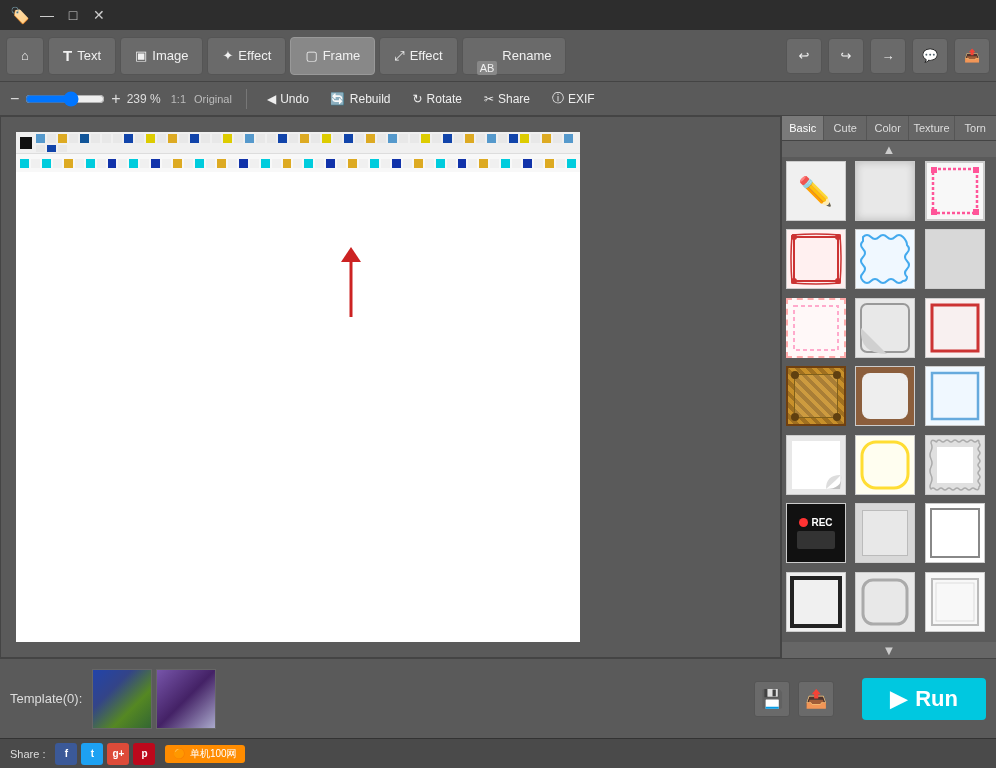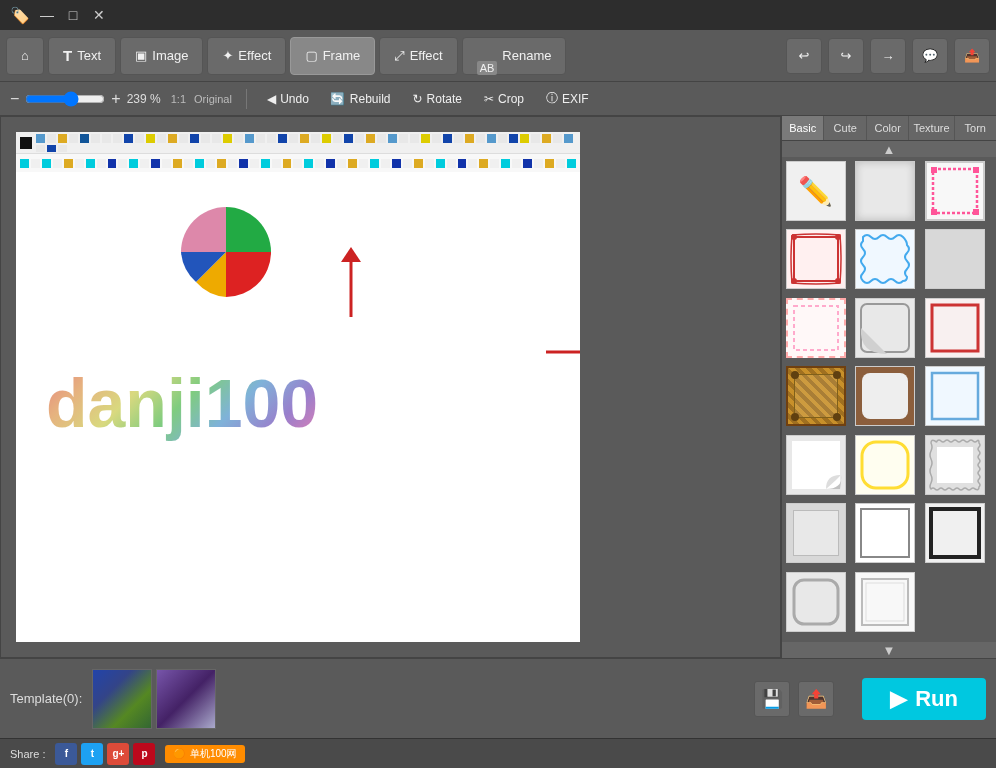--- a/index.html
+++ b/index.html
@@ -319,21 +319,21 @@
   <div class="action-btn">
     <span>🔄</span>
     <span>Rebuild</span>
   </div>
   <div class="action-btn">
     <span>↻</span>
     <span>Rotate</span>
   </div>
   <div class="action-btn">
     <span>✂</span>
-    <span>Crop</span>
+    <span>Share</span>
   </div>
   <div class="action-btn">
     <span>ⓘ</span>
     <span>EXIF</span>
   </div>
 </div>
 
 <div id="main-area">
 
   <div id="canvas-area">
@@ -445,46 +445,20 @@
         <span style="display:inline-block;width:9px;height:9px;background:#f0f0f0;"></span>
         <span style="display:inline-block;width:9px;height:9px;background:#00ccdd;"></span>
         <span style="display:inline-block;width:9px;height:9px;background:#f0f0f0;"></span>
         <span style="display:inline-block;width:9px;height:9px;background:#1133aa;"></span>
         <span style="display:inline-block;width:9px;height:9px;background:#f0f0f0;"></span>
         <span style="display:inline-block;width:9px;height:9px;background:#ddaa22;"></span>
         <span style="display:inline-block;width:9px;height:9px;background:#f0f0f0;"></span>
         <span style="display:inline-block;width:9px;height:9px;background:#00ccdd;"></span>
       </div>
 
-      <div style="background: white; position: relative; flex:1; min-height: 350px; width:100%;">
-
-        <div style="position:absolute; top:30px; left:160px;">
-          <svg width="100" height="100" viewBox="0 0 100 100">
-
-            <path d="M50 50 L50 5 A45 45 0 0 1 95 50 Z" fill="#22aa44"></path>
-
-            <path d="M50 50 L95 50 A45 45 0 0 1 50 95 Z" fill="#dd2222"></path>
-
-            <path d="M50 50 L50 95 A45 45 0 0 1 20 80 Z" fill="#eeaa00"></path>
-
-            <path d="M50 50 L20 80 A45 45 0 0 1 5 50 Z" fill="#2255bb"></path>
-
-            <path d="M50 50 L5 50 A45 45 0 0 1 50 5 Z" fill="#dd88aa"></path>
-          </svg>
-        </div>
-
-        <div class="watermark-text" style="font-size:68px;">danji100</div>
-
-        <div style="position:absolute; top:160px; left:520px;">
-          <svg width="120" height="40" viewBox="0 0 120 40">
-            <line x1="10" y1="20" x2="100" y2="20" stroke="#cc2222" stroke-width="3"></line>
-            <polygon points="100,12 120,20 100,28" fill="#cc2222"></polygon>
-          </svg>
-        </div>
-      </div>
     </div>
 
     <div style="position:absolute; top:130px; left:320px; pointer-events:none;">
       <svg width="60" height="80" viewBox="0 0 60 80">
         <line x1="30" y1="70" x2="30" y2="10" stroke="#cc2222" stroke-width="3"></line>
         <polygon points="20,15 30,0 40,15" fill="#cc2222"></polygon>
       </svg>
     </div>
   </div>
 
@@ -578,20 +552,27 @@
           <rect x="3" y="3" width="46" height="46" rx="14" ry="14" fill="none" stroke="#ffdd33" stroke-width="3"></rect>
         </svg>
       </div>
       <div class="frame-item" style="background:#e0e0e0;">
         <svg width="52" height="52" viewBox="0 0 52 52">
           <path d="M8,2 Q10,0 12,2 Q14,4 16,2 Q18,0 20,2 Q22,4 24,2 Q26,0 28,2 Q30,4 32,2 Q34,0 36,2 Q38,4 40,2 Q42,0 44,2 Q46,4 48,2 Q50,0 50,4 Q52,6 50,8 Q48,10 50,12 Q52,14 50,16 Q48,18 50,20 Q52,22 50,24 Q48,26 50,28 Q52,30 50,32 Q48,34 50,36 Q52,38 50,40 Q48,42 50,44 Q52,46 50,48 Q50,52 46,50 Q44,48 42,50 Q40,52 38,50 Q36,48 34,50 Q32,52 30,50 Q28,48 26,50 Q24,52 22,50 Q20,48 18,50 Q16,52 14,50 Q12,48 10,50 Q8,52 6,50 Q4,48 2,50 Q0,48 2,44 Q4,40 2,36 Q0,32 2,28 Q4,24 2,20 Q0,16 2,12 Q4,8 2,4 Q2,0 6,2 Q8,4 8,2 Z" fill="none" stroke="#aaa" stroke-width="1.5"></path>
           <rect x="8" y="8" width="36" height="36" fill="white"></rect>
         </svg>
       </div>
 
+      <div class="frame-item frame-rec">
+        <div style="display:flex; align-items:center; gap:3px; margin-bottom:3px;">
+          <div style="width:9px; height:9px; background:#ff3333; border-radius:50%;"></div>
+          <span style="color:white; font-size:10px; font-weight:bold;">REC</span>
+        </div>
+        <div style="background:#333; width:38px; height:18px; border-radius:2px;"></div>
+      </div>
       <div class="frame-item gray-modern" style="background:#d8d8d8;">
         <div style="position:absolute; inset:6px; background:#e8e8e8; border:1px solid #bbb;"></div>
       </div>
       <div class="frame-item" style="background:white;">
         <svg width="52" height="52" viewBox="0 0 52 52">
           <rect x="2" y="2" width="48" height="48" fill="none" stroke="#888" stroke-width="2"></rect>
         </svg>
       </div>
 
       <div class="frame-item" style="background:#f0f0f0;">

